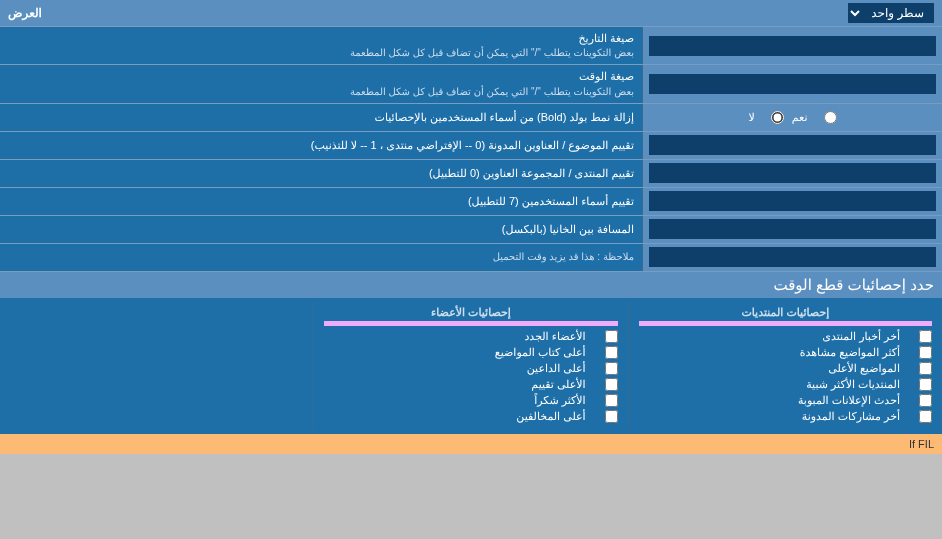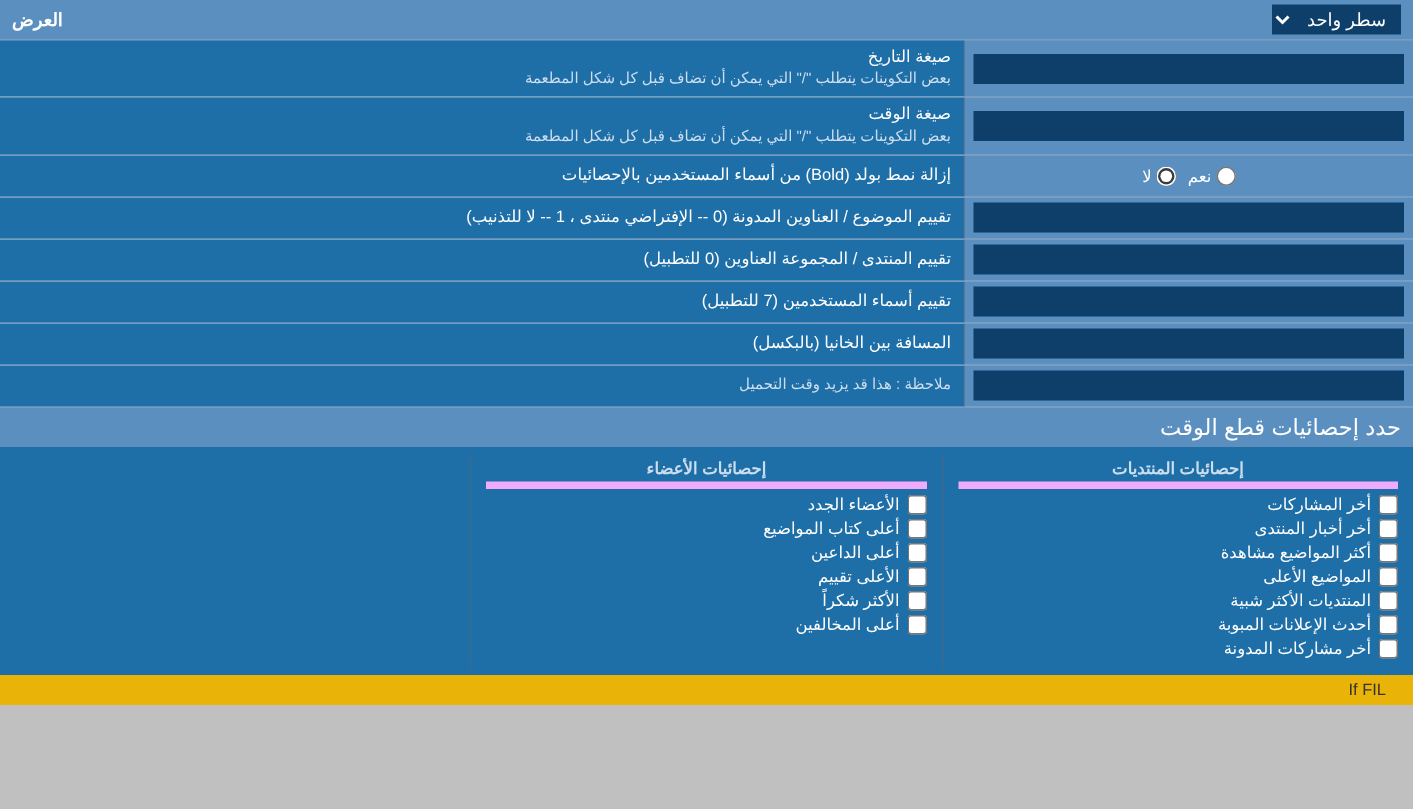--- a/index.html
+++ b/index.html
@@ -88,21 +88,21 @@
       display: flex;
       align-items: center;
       gap: 8px;
       direction: rtl;
     }
     .radio-group label {
       color: #fff;
       font-size: 11px;
       display: flex;
       align-items: center;
-      gap: 3px;
+      gap: 16px;
     }
     .radio-group input[type="radio"] {
       accent-color: #fff;
     }
     .checkbox-columns {
       display: flex;
       background: #1e6fa8;
       padding: 4px 0;
     }
     .checkbox-col {
@@ -114,21 +114,21 @@
       font-weight: bold;
       font-size: 11px;
       margin-bottom: 4px;
       text-align: center;
       border-bottom: 5px solid #f0abfc;
       padding-bottom: 2px;
     }
     .checkbox-item {
       display: flex;
       align-items: center;
-      gap: 5px;
+      gap: 19px;
       margin-bottom: 3px;
       direction: rtl;
     }
     .checkbox-item label {
       color: #fff;
       font-size: 11px;
     }
     .checkbox-item input[type="checkbox"] {
       accent-color: #cde;
     }
@@ -249,24 +249,20 @@
   <div class="stats-label-row">
     <span>حدد إحصائيات قطع الوقت</span>
   </div>
 
   <div class="checkbox-columns">
 
     <div class="checkbox-col">
       <div class="col-header">إحصائيات المنتديات</div>
       <div class="checkbox-item">
         <input type="checkbox" style="">
-        <label>أخر المشاركات</label>
-      </div>
-      <div class="checkbox-item">
-        <input type="checkbox" style="">
         <label>أخر أخبار المنتدى</label>
       </div>
       <div class="checkbox-item">
         <input type="checkbox" style="">
         <label>أكثر المواضيع مشاهدة</label>
       </div>
       <div class="checkbox-item">
         <input type="checkbox" style="">
         <label>المواضيع الأعلى</label>
       </div>
@@ -313,16 +309,16 @@
         <label>أعلى المخالفين</label>
       </div>
     </div>
 
     <div class="divider-col"></div>
 
     <div class="checkbox-col">
     </div>
   </div>
 
-  <div style="background:#eab308; padding: 4px 18px; font-size:11px; color:#333;">
+  <div style="background:#fdba74; padding: 4px 8px; font-size:11px; color:#333;">
     <span>If FIL</span>
   </div>
 </div>
 
 </body></html>

